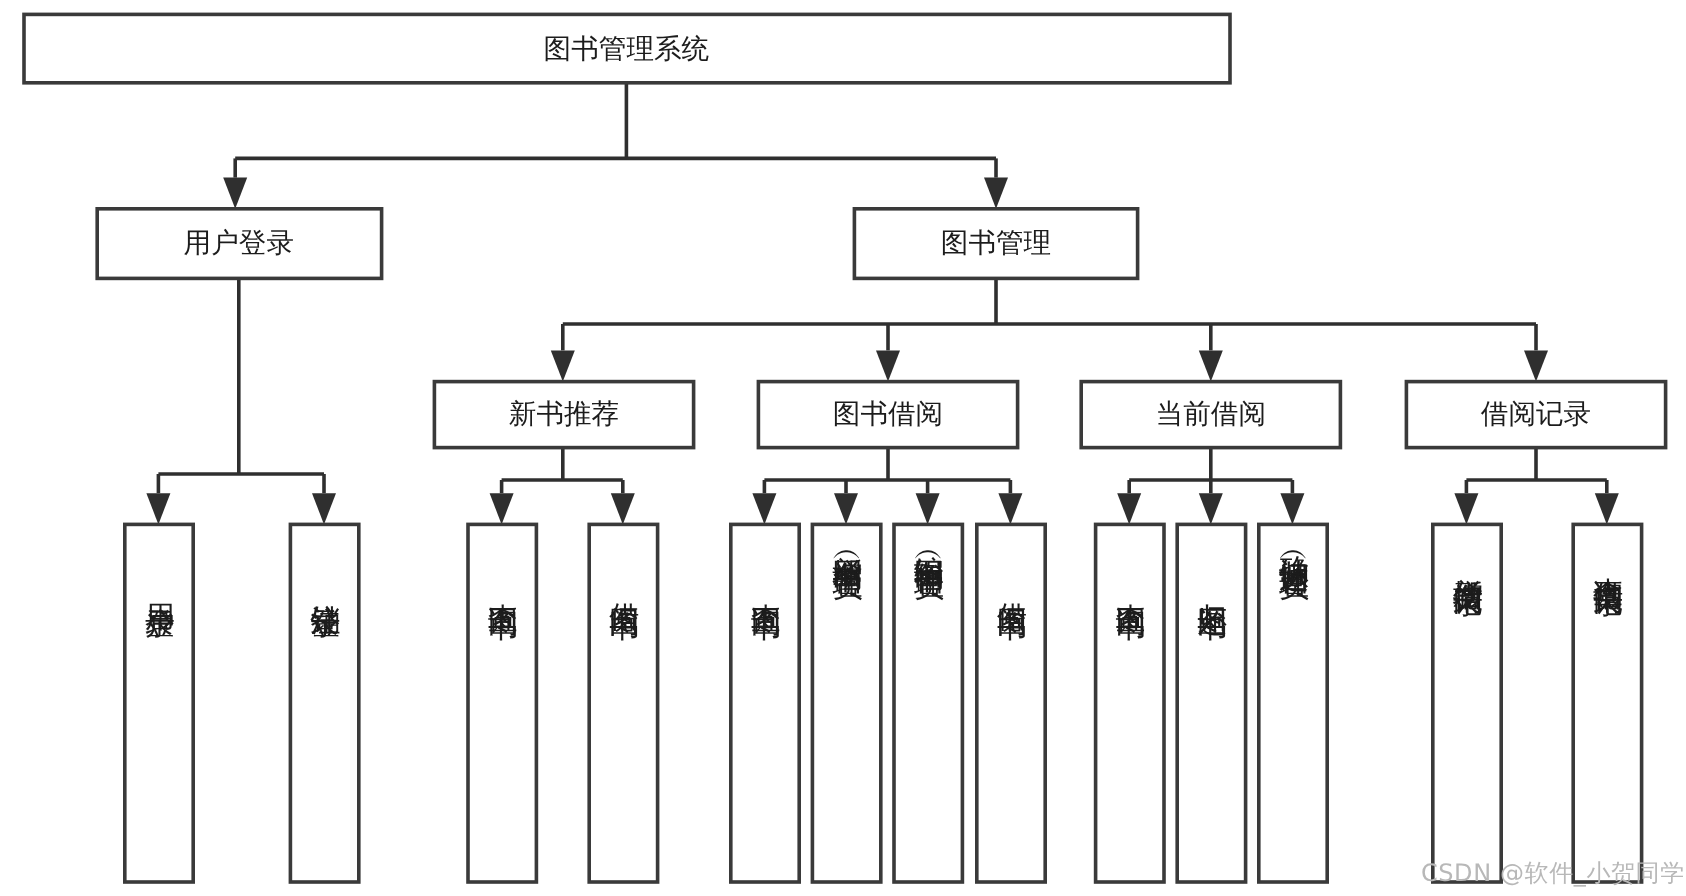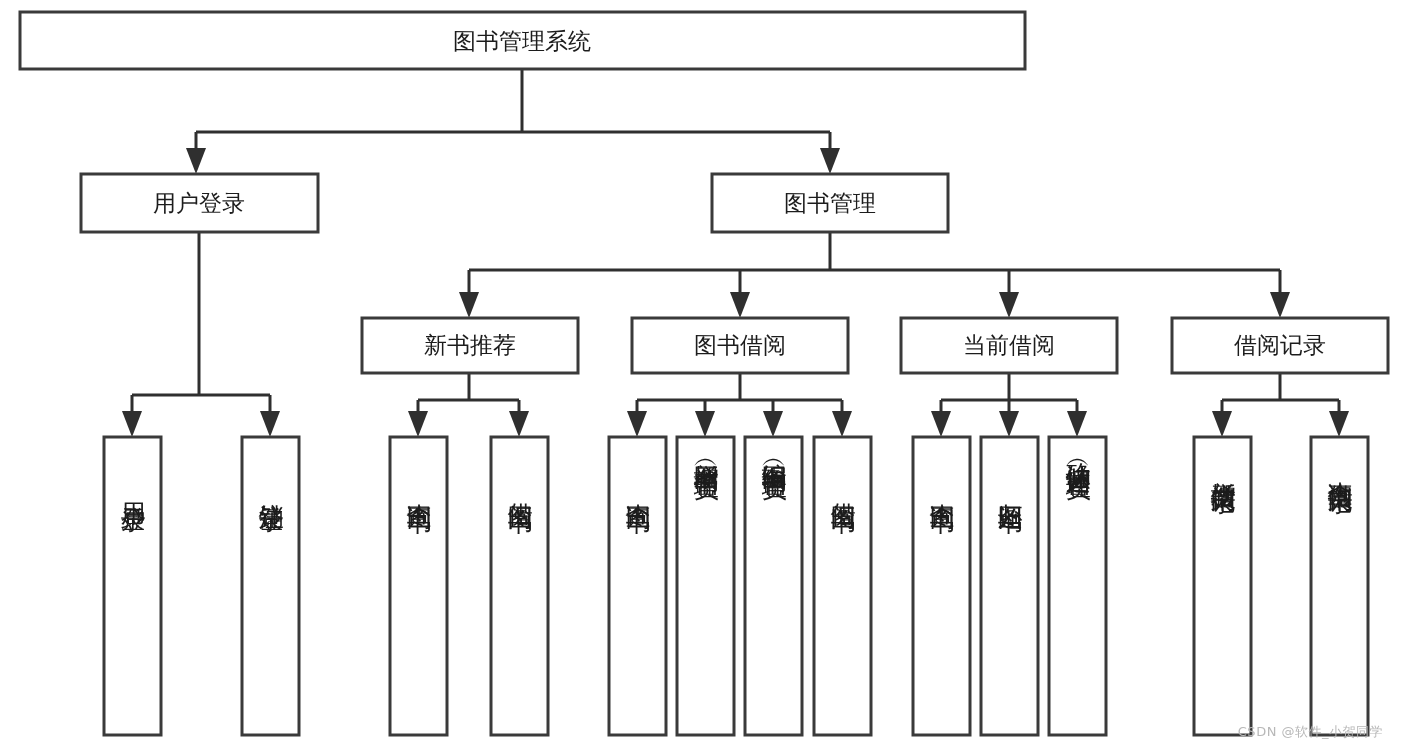--- a/index.html
+++ b/index.html
@@ -63,24 +63,24 @@
     font-family: "DejaVu Sans", "Liberation Sans", sans-serif;
     font-size: 25px;
     line-height: 1.06;
     color: #1c1c1c;
     letter-spacing: 2px;
     white-space: nowrap;
     text-align: left;
   }
   .watermark {
     position: absolute;
-    right: 22px;
+    right: 1px;
     bottom: 6px;
     font-family: "DejaVu Sans", "Liberation Sans", sans-serif;
-    font-size: 13px;
+    font-size: 20px;
     color: #b8b8b8;
     letter-spacing: 0.5px;
     white-space: nowrap;
     pointer-events: none;
   }
 </style>
 </head>
 <body>
 
 <div id="diagram-root">

